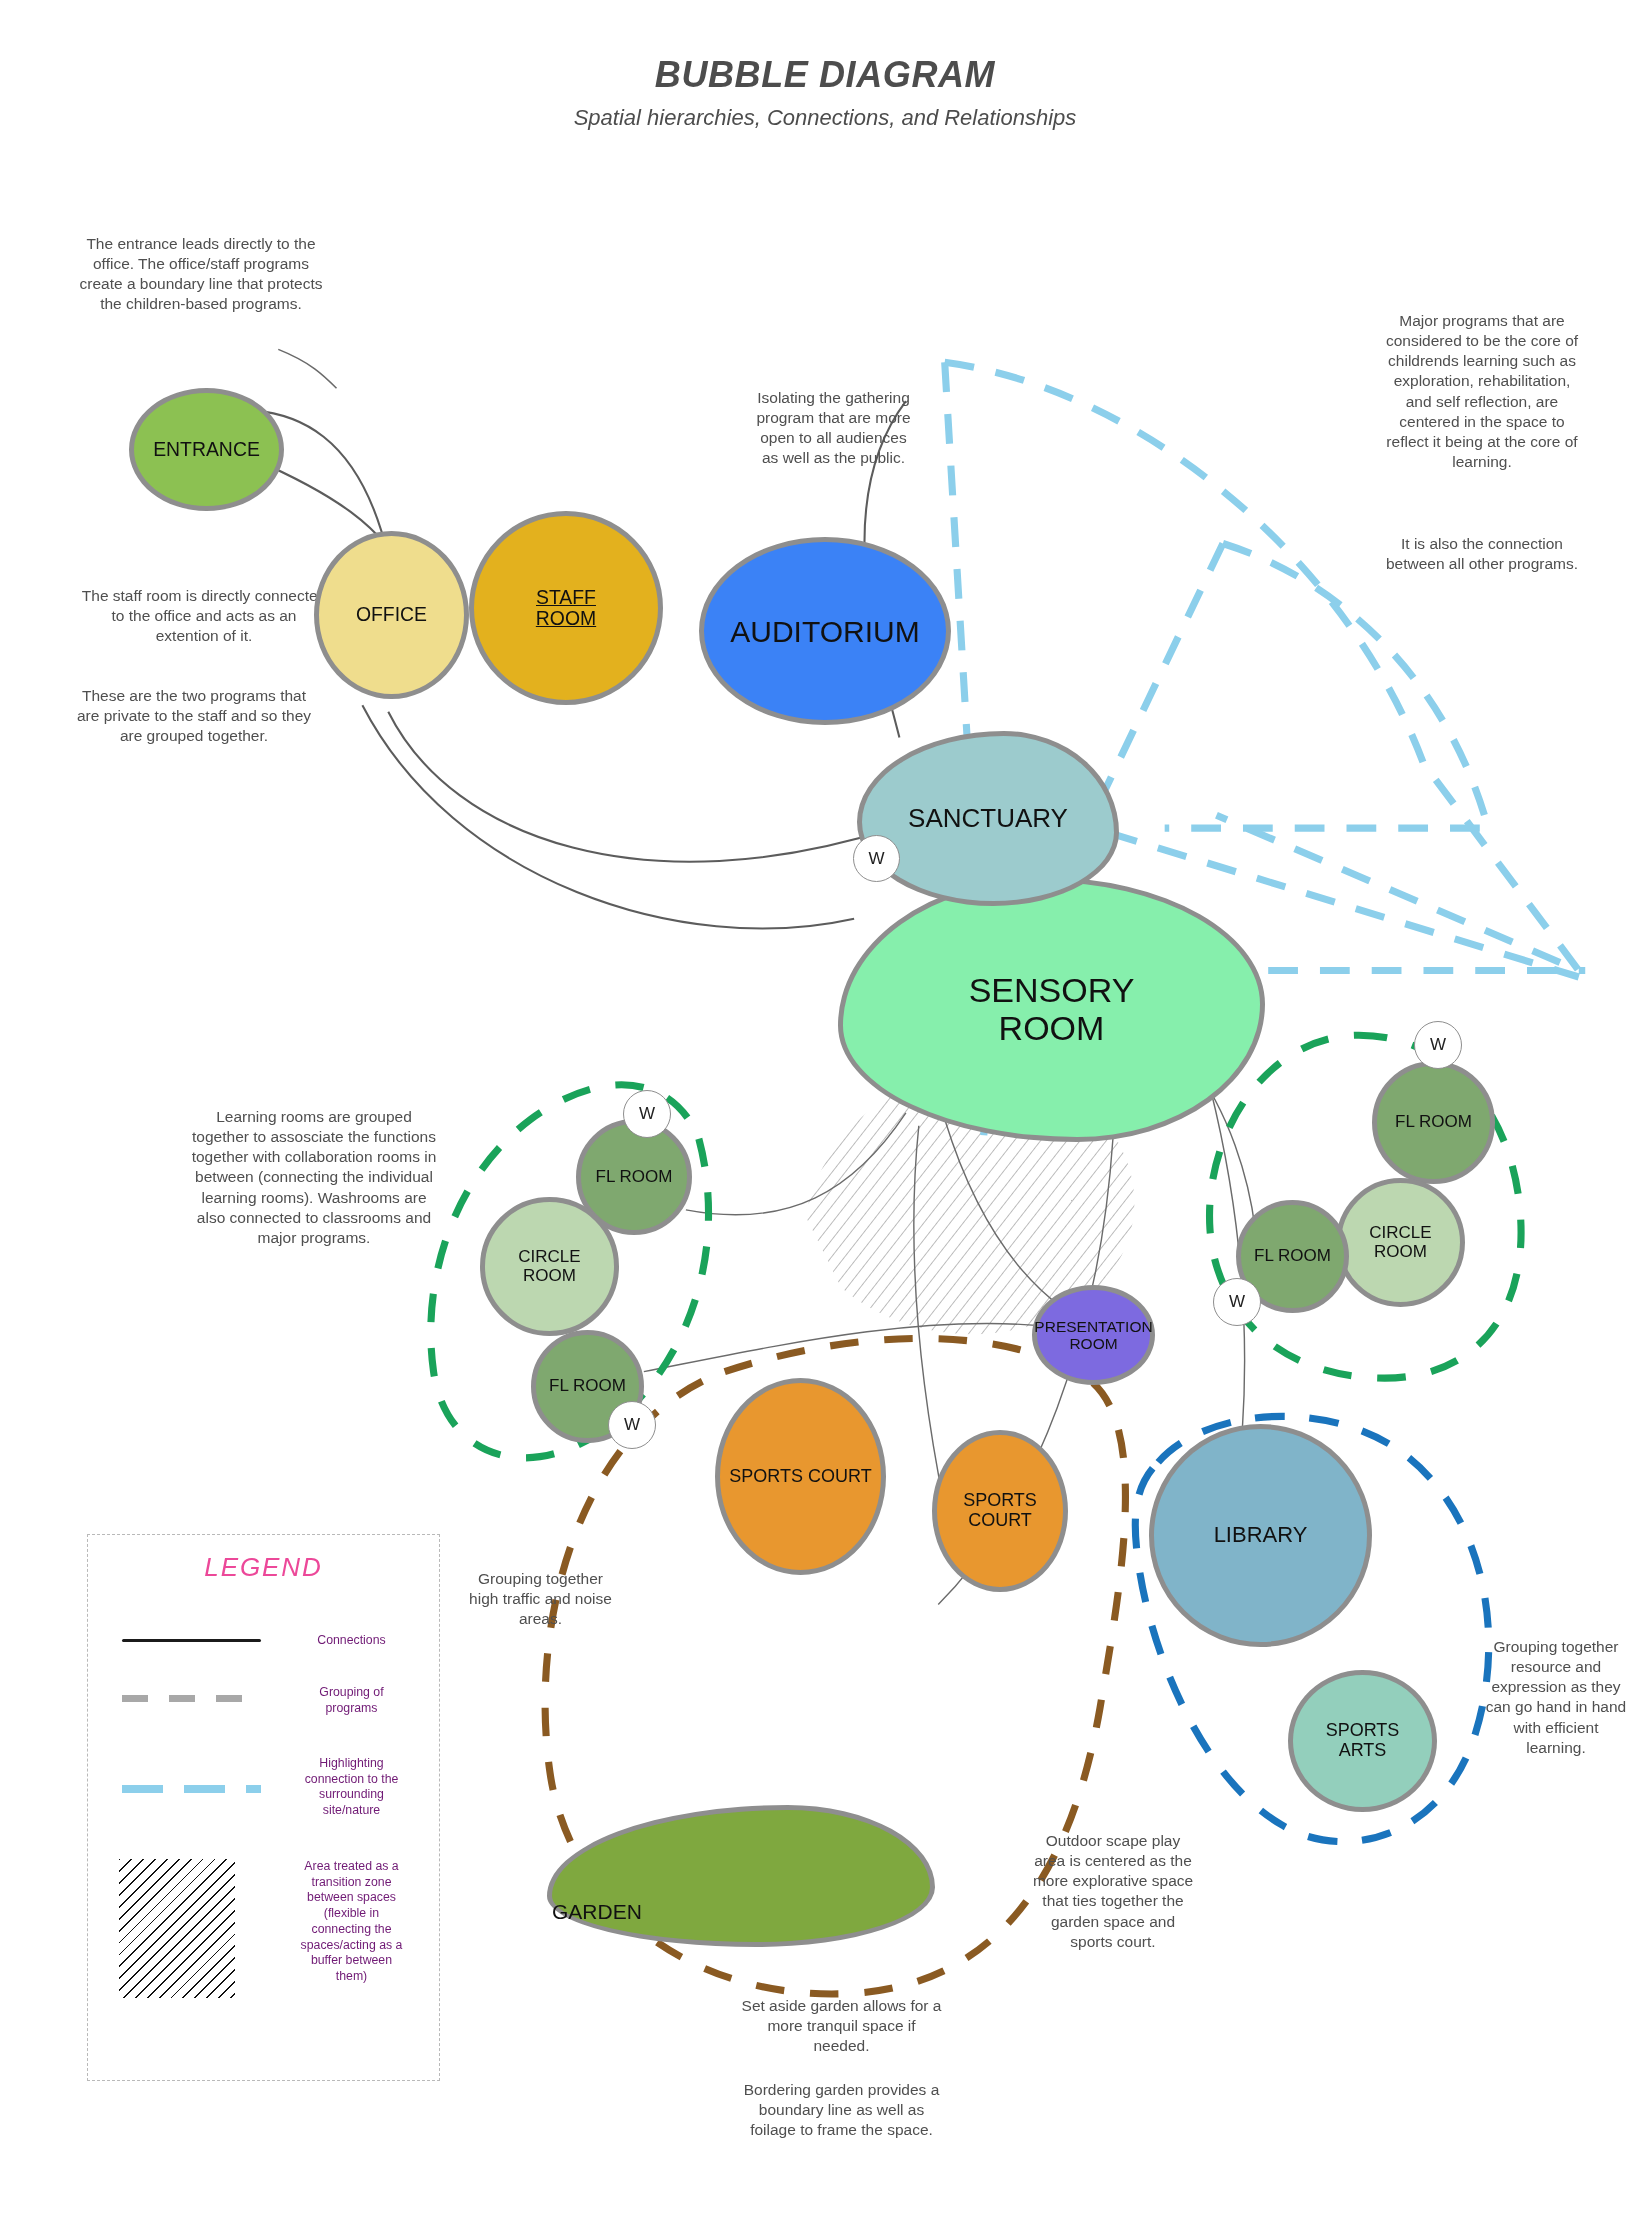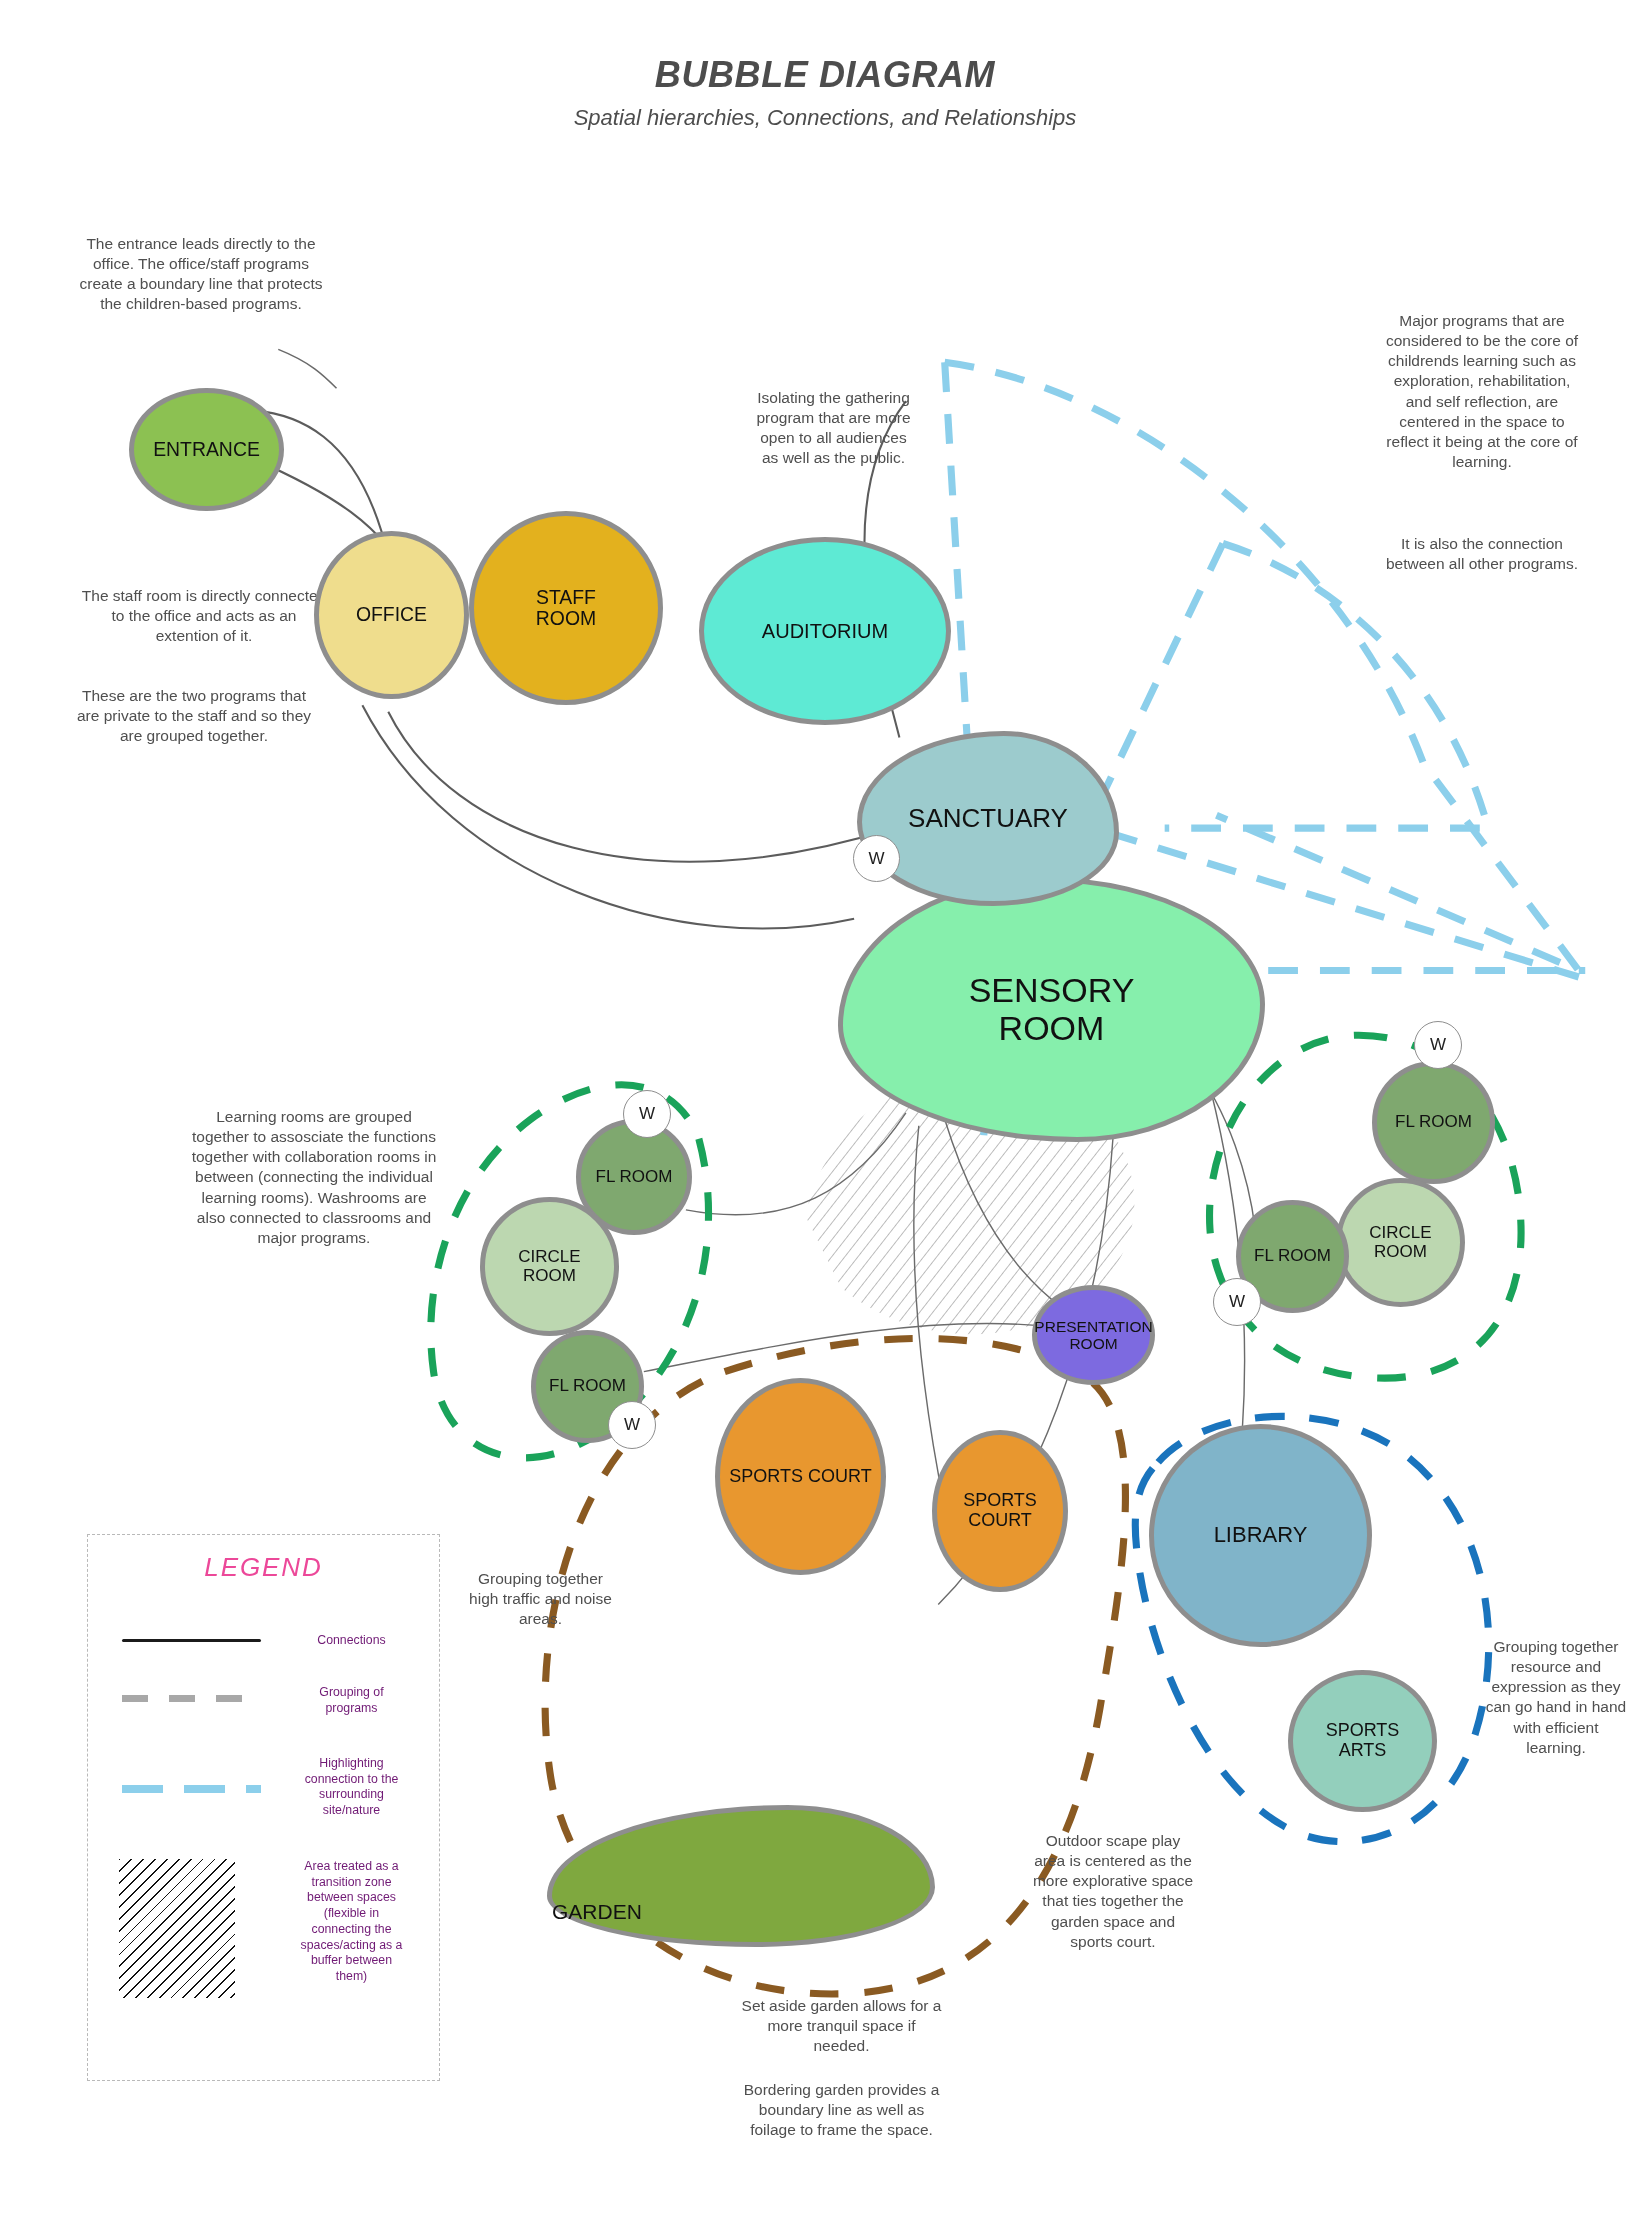--- a/index.html
+++ b/index.html
@@ -163,26 +163,26 @@
   <div class="note" style="left:1485px; top:1637px; width:142px;">Grouping together resource and expression as they can go hand in hand with efficient learning.</div>
 
   <div class="bubble" style="left:129px; top:388px; width:155px; height:123px; border-radius:50%; background:#8cc152; font-size:19.4px;">
     <span>ENTRANCE</span>
   </div>
 
   <div class="bubble" style="left:314px; top:531px; width:155px; height:168px; border-radius:50%; background:#efdd8d; font-size:19.4px; z-index:3;">
     <span>OFFICE</span>
   </div>
 
-  <div class="bubble" style="left:469px; top:511px; width:194px; height:194px; border-radius:50%; background:#e3b11e; font-size:19.4px; z-index:2;">
+  <div class="bubble" style="left:469px; top:511px; width:194px; height:194px; border-radius:50%; background:#e3b11e; font-size:19.4px; z-index:2;text-decoration:underline;">
     <span>STAFF
 ROOM</span>
   </div>
 
-  <div class="bubble" style="left:699px; top:537px; width:252px; height:188px; border-radius:50%; background:#5eead4; font-size:20px;">
+  <div class="bubble" style="left:699px; top:537px; width:252px; height:188px; border-radius:50%; background:#3b82f6; font-size:30px;">
     <span>AUDITORIUM</span>
   </div>
 
   <div class="bubble" style="left:857px; top:731px; width:262px; height:175px; border-radius:56% 44% 48% 52% / 52% 58% 42% 48%; background:#9ccbcd; font-size:26px; z-index:4;">
     <span>SANCTUARY</span>
   </div>
 
   <div class="bubble" style="left:838px; top:877px; width:427px; height:265px; border-radius:48% 52% 44% 56% / 56% 48% 52% 44%; background:#86efac; font-size:34px; z-index:3;">
     <span>SENSORY
 ROOM</span>

